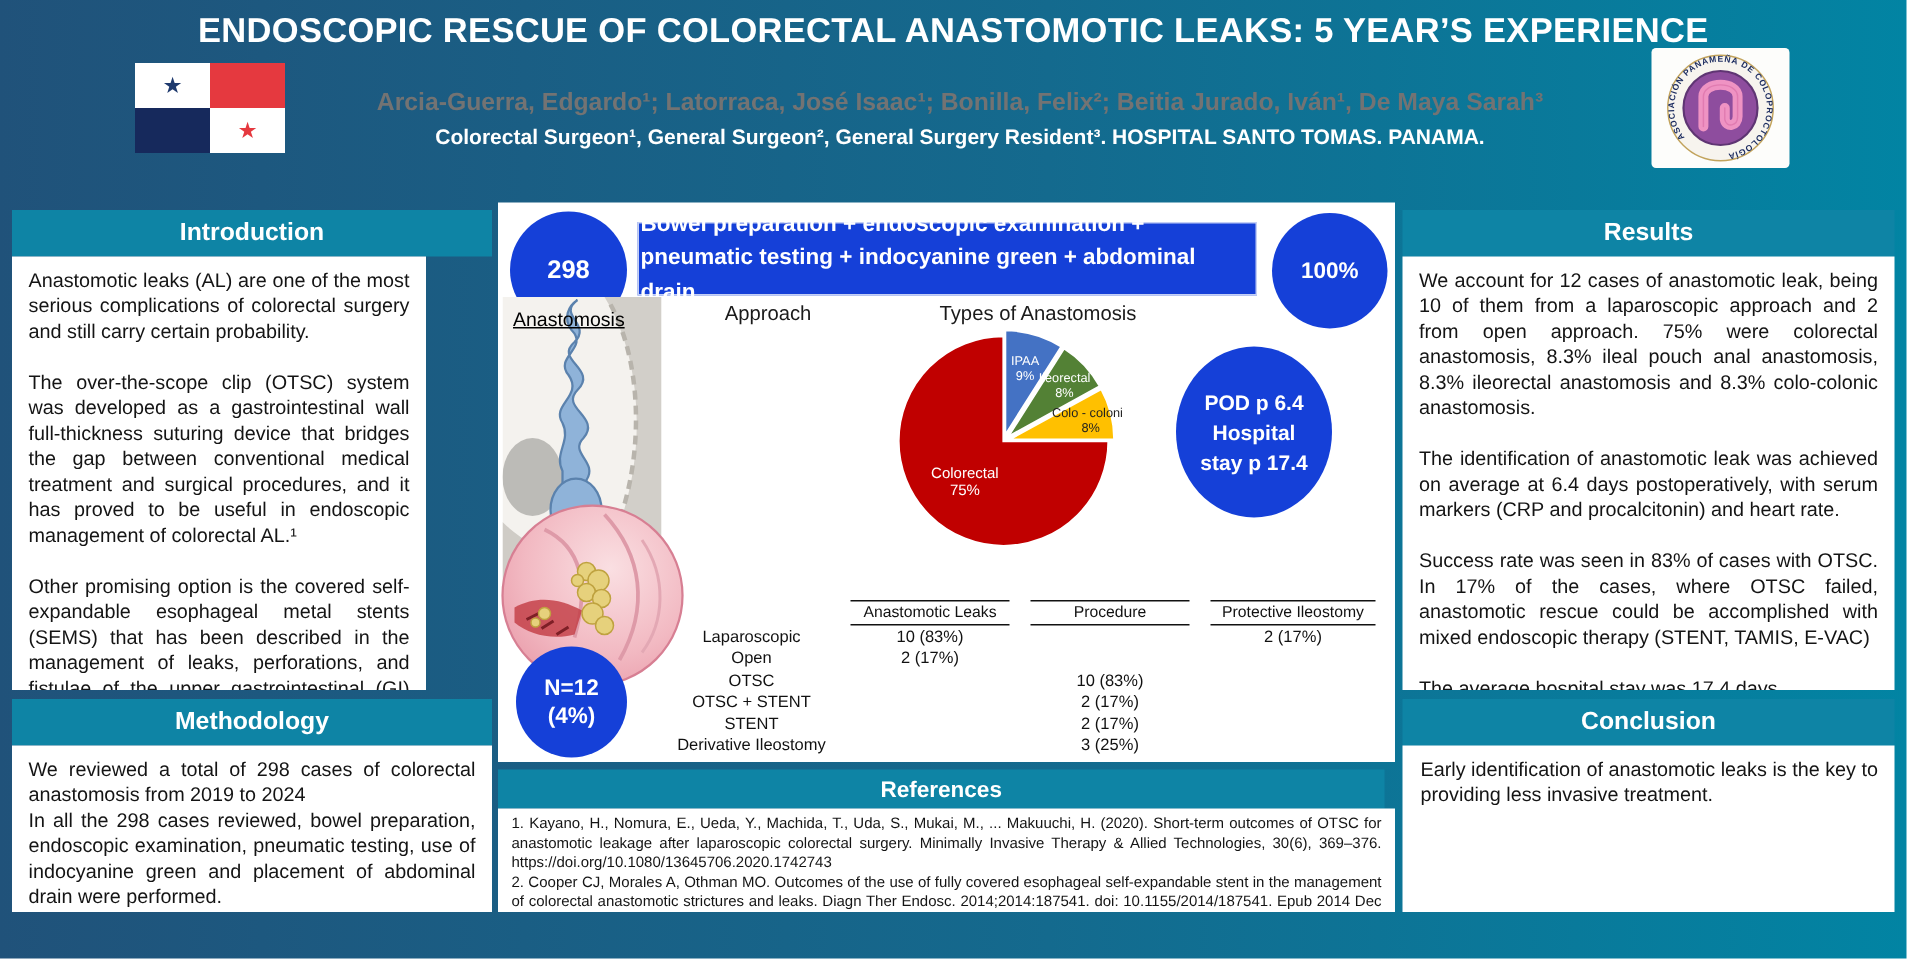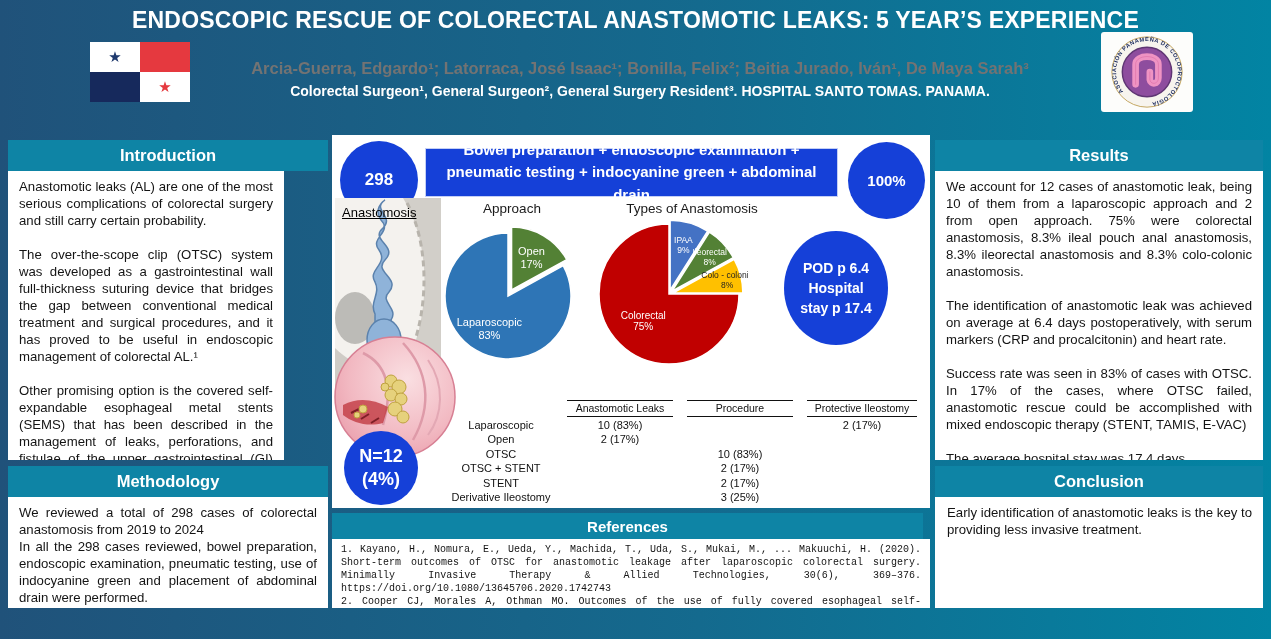--- a/index.html
+++ b/index.html
@@ -37,36 +37,36 @@
 
   
   .logo-box { position:absolute; left:1101px; top:32px; width:92px; height:80px;
     background:#fdfdfb; border-radius:3px; display:flex; align-items:center; justify-content:center; }
 
   
   .blue-circle { position:absolute; background:#1540d8; border-radius:50%; color:#fff;
     font-weight:bold; display:flex; align-items:center; justify-content:center;
     text-align:center; white-space:pre-line; }
   .banner { position:absolute; background:#1540d8; border:1px solid rgba(255,255,255,.75);
-    color:#fff; font-weight:bold; font-size:15px; line-height:1.5; text-align:center;
+    color:#fff; font-weight:bold; font-size:15px; line-height:1.5; text-align:left;
     display:flex; align-items:center; justify-content:center; padding:0 1px; }
 
   .chart-title { position:absolute; font-size:13.5px; color:#1a1a1a; text-align:center; }
   .img-label { position:absolute; font-size:13px; color:#000; }
 
   
   .summary-table { position:absolute; display:grid;
     grid-template-columns:118px 120px 120px 124px; align-content:start;margin-top:36px; }
   .summary-table .th { font-size:10.5px; color:#111; text-align:center;
     border-top:1.5px solid #111; border-bottom:1.5px solid #111; margin:0 7px; padding:1px 0 2px; }
   .summary-table .th-empty { border:none; }
   .summary-table .td { font-size:11px; color:#111; text-align:center; padding:1.5px 0 1px; }
 
   .ref-text { font-size:10px; line-height:1.3; color:#141414; text-align:justify; padding:4px 9px; }
-  .ref-text p { margin:0;font-family:Liberation Mono, monospace; }
+  .ref-text p { margin:0; }
 
   .pie { position:absolute; }
   svg text { font-family:"Liberation Sans", sans-serif; }
 </style>
 </head>
 <body>
 
 <div class="poster-title">ENDOSCOPIC RESCUE OF COLORECTAL ANASTOMOTIC LEAKS: 5 YEAR’S EXPERIENCE</div>
 <div class="authors">Arcia-Guerra, Edgardo¹; Latorraca, José Isaac¹; Bonilla, Felix²; Beitia Jurado, Iván¹, De Maya Sarah³</div>
 <div class="affiliations">Colorectal Surgeon¹, General Surgeon², General Surgery Resident³. HOSPITAL SANTO TOMAS. PANAMA.</div>
@@ -121,26 +121,20 @@
     <ellipse cx="20" cy="120" rx="20" ry="26" fill="#a9a8a4" opacity=".75"></ellipse>
     <path d="M0 150 C20 170 60 185 100 190 L100 200 L0 200 Z" fill="#c5c2bb" opacity=".8"></path>
     <path d="M50 2 C36 12 60 18 48 30 C34 42 64 48 50 62 C38 74 66 80 54 94 C44 104 64 110 56 122 L56 128 L40 128 L40 116 C34 104 46 96 40 84 C32 72 54 66 44 52 C34 40 58 34 46 22 C40 14 44 6 50 2 Z" fill="#8fb3d9" stroke="#5b82ad" stroke-width="1.5"></path>
     <ellipse cx="49" cy="142" rx="17" ry="21" fill="#8fb3d9" stroke="#5b82ad" stroke-width="1.5"></ellipse>
     <rect x="43" y="162" width="12" height="14" rx="2" fill="#9a9a98" stroke="#6f6f6d"></rect>
     <line x1="49" y1="176" x2="49" y2="196" stroke="#8a8a88" stroke-width="3"></line>
   </svg>
   <div class="img-label" style="left:10px; top:70px;text-decoration:underline;">Anastomosis</div>
 
   <div class="chart-title" style="left:100px; top:66px; width:160px;">Approach</div>
-  <div class="pie" style="left:101px; top:86px; width:150px; height:150px;"><svg viewBox="0 0 150 150" width="150" height="150">
-        <path d="M 78.5632899102526 68.9748058109724 L 78.5632899102526 5.9748058109723985 A 63 63 0 0 1 133.77061075301603 38.62432434256435 Z" fill="#538135" stroke="#ffffff" stroke-width="1.5"></path>
-        <text x="98.44644760946211" y="35.35422223619836" text-anchor="middle" fill="#ffffff" font-size="11" font-weight="normal"><tspan x="98.44644760946211" dy="-1">Open</tspan><tspan x="98.44644760946211" dy="12.649999999999999">17%</tspan></text>
-        <path d="M 75 75 L 130.2073208427634 44.64951853159195 A 63 63 0 1 1 74.99999999999999 12 Z" fill="#2e75b6" stroke="#ffffff" stroke-width="1.5"></path>
-        <text x="56.39962666848143" y="106.4515136667241" text-anchor="middle" fill="#ffffff" font-size="11" font-weight="normal"><tspan x="56.39962666848143" dy="-1">Laparoscopic</tspan><tspan x="56.39962666848143" dy="12.649999999999999">83%</tspan></text>
-      </svg></div>
 
   <div class="chart-title" style="left:255px; top:66px; width:210px;">Types of Anastomosis</div>
   <div class="pie" style="left:258px; top:80px; width:158px; height:158px;"><svg viewBox="0 0 158 158" width="158" height="158">
         <path d="M 80.11596442415691 75.15882525729222 L 80.11596442415691 5.1588252572922215 A 70 70 0 0 1 117.62384007268668 16.055870472151163 Z" fill="#4472c4" stroke="#ffffff" stroke-width="1.5"></path>
         <text x="93.39594107162422" y="29.44884581906973" text-anchor="middle" fill="#ffffff" font-size="8.5" font-weight="normal"><tspan x="93.39594107162422" dy="-1">IPAA</tspan><tspan x="93.39594107162422" dy="9.774999999999999">9%</tspan></text>
         <path d="M 81.91587450968565 76.26181157628524 L 119.42375015821541 17.15885679114418 A 70 70 0 0 1 143.2573421127561 42.539054389165166 Z" fill="#538135" stroke="#ffffff" stroke-width="1.5"></path>
         <text x="119.67644941011477" y="40.80227148917916" text-anchor="middle" fill="#ffffff" font-size="8.5" font-weight="normal"><tspan x="119.67644941011477" dy="-1">Ileorectal</tspan><tspan x="119.67644941011477" dy="9.774999999999999">8%</tspan></text>
         <path d="M 82.87433264451452 78.00524045134058 L 144.21580024758498 44.28248326422051 A 70 70 0 0 1 152.87433264451454 78.00524045134058 Z" fill="#ffc000" stroke="#ffffff" stroke-width="1.5"></path>
         <text x="137.11498966771785" y="64.07860677010872" text-anchor="middle" fill="#1f1f1f" font-size="8.5" font-weight="normal"><tspan x="137.11498966771785" dy="-1">Colo - colonic</tspan><tspan x="137.11498966771785" dy="9.774999999999999">8%</tspan></text>
         <path d="M 79 79 L 149 79 A 70 70 0 1 1 78.99999999999999 9 Z" fill="#c00000" stroke="#ffffff" stroke-width="1.5"></path>
@@ -171,21 +165,21 @@
         <circle cx="58" cy="60" r="6"></circle>
       <circle cx="68" cy="64" r="6"></circle>
         <circle cx="62" cy="74" r="7"></circle>
         <circle cx="70" cy="82" r="6"></circle>
       <circle cx="52" cy="52" r="4"></circle>
         <circle cx="30" cy="74" r="4"></circle>
         <circle cx="24" cy="80" r="3"></circle>
     </g>
   </svg>
 
-  <div class="blue-circle" style="left:12px; top:296px; width:74px; height:74px; font-size:18px; line-height:1.3;">N=12
+  <div class="blue-circle" style="left:12px; top:296px; width:74px; height:74px; font-size:15px; line-height:1.3;">N=12
 (4%)</div>
 
   <div class="summary-table" style="left:110px; top:229px; width:486px;">
     <div class="th th-empty"></div>
     <div class="th">Anastomotic Leaks</div>
     <div class="th">Procedure</div>
     <div class="th">Protective Ileostomy</div>
   <div class="td">Laparoscopic</div>
       <div class="td">10 (83%)</div>
       <div class="td"></div>

